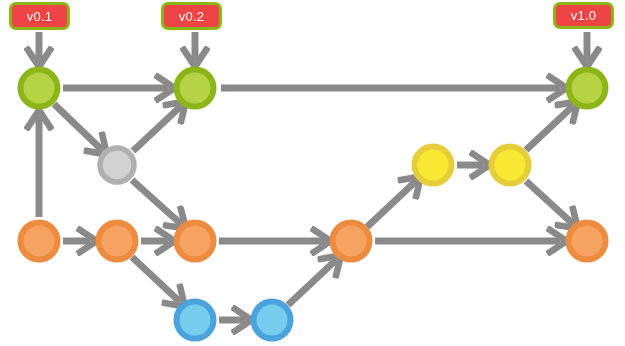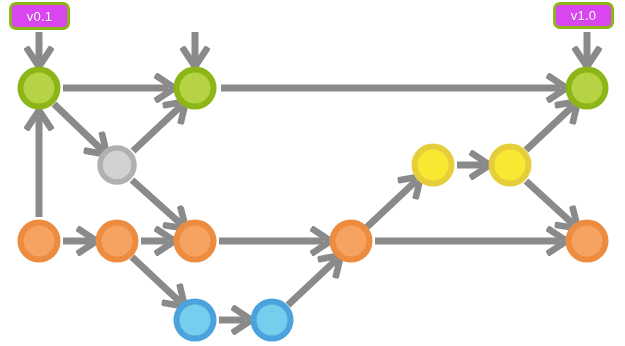--- a/index.html
+++ b/index.html
@@ -21,21 +21,21 @@
     position: absolute;
     left: 0;
     top: 0;
     width: 625px;
     height: 346px;
     display: block;
   }
   .tag-label-box {
     position: absolute;
     box-sizing: border-box;
-    background: #d946ef;
+    background: #ef4444;
     border: 3px solid #8cb518;
     border-radius: 7px;
     display: flex;
     align-items: center;
     justify-content: center;
     color: #ffffff;
     font-size: 13px;
     font-family: "Liberation Sans", sans-serif;
     letter-spacing: 0.2px;
     line-height: 1;
@@ -111,18 +111,21 @@
 
       <circle cx="195" cy="320" r="18.5" fill="#77cdee" stroke="#4ba3dd" stroke-width="6"></circle>
       <circle cx="272" cy="320" r="18.5" fill="#77cdee" stroke="#4ba3dd" stroke-width="6"></circle>
     </g>
   </svg>
 
   <div class="tag-label-box" style="left:9px;  top:2px; width:61px; height:28px;">
     <span>v0.1</span>
   </div>
 
+  <div class="tag-label-box" style="left:161px; top:2px; width:61px; height:28px;">
+    <span>v0.2</span>
+  </div>
 
   <div class="tag-label-box" style="left:553px; top:2px; width:61px; height:27px;">
     <span>v1.0</span>
   </div>
 
 </div>
 
 </body></html>

